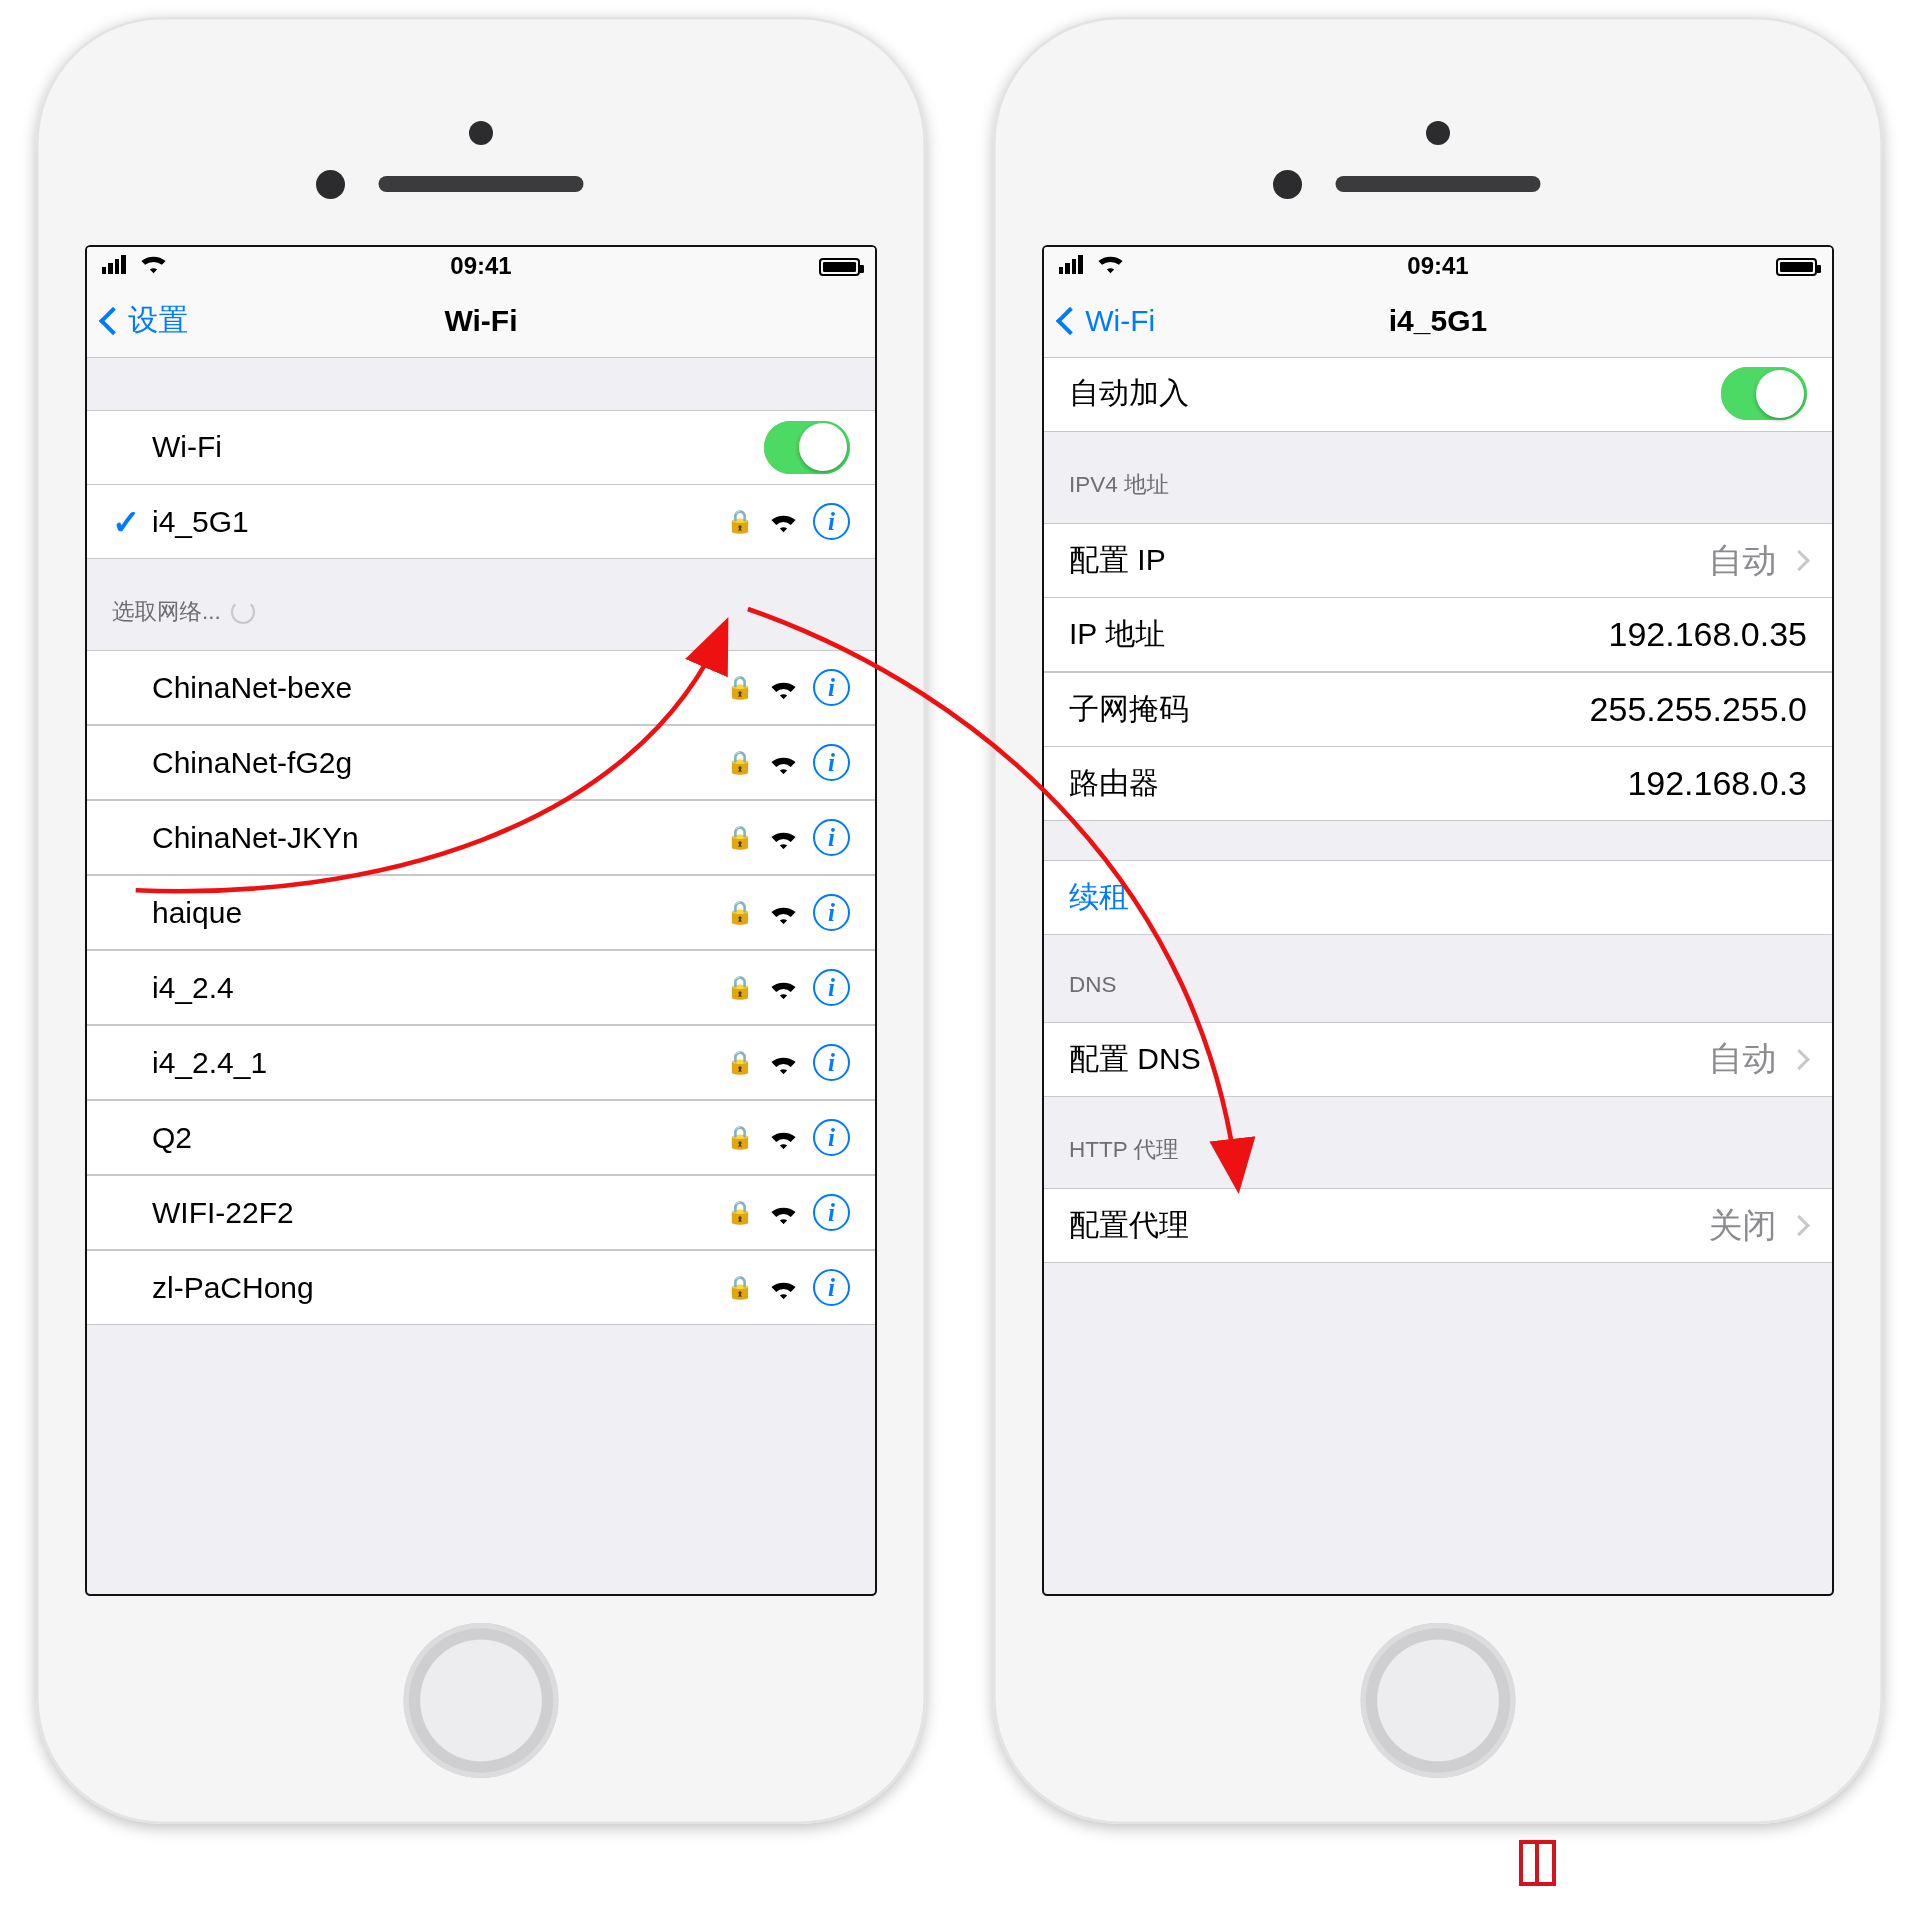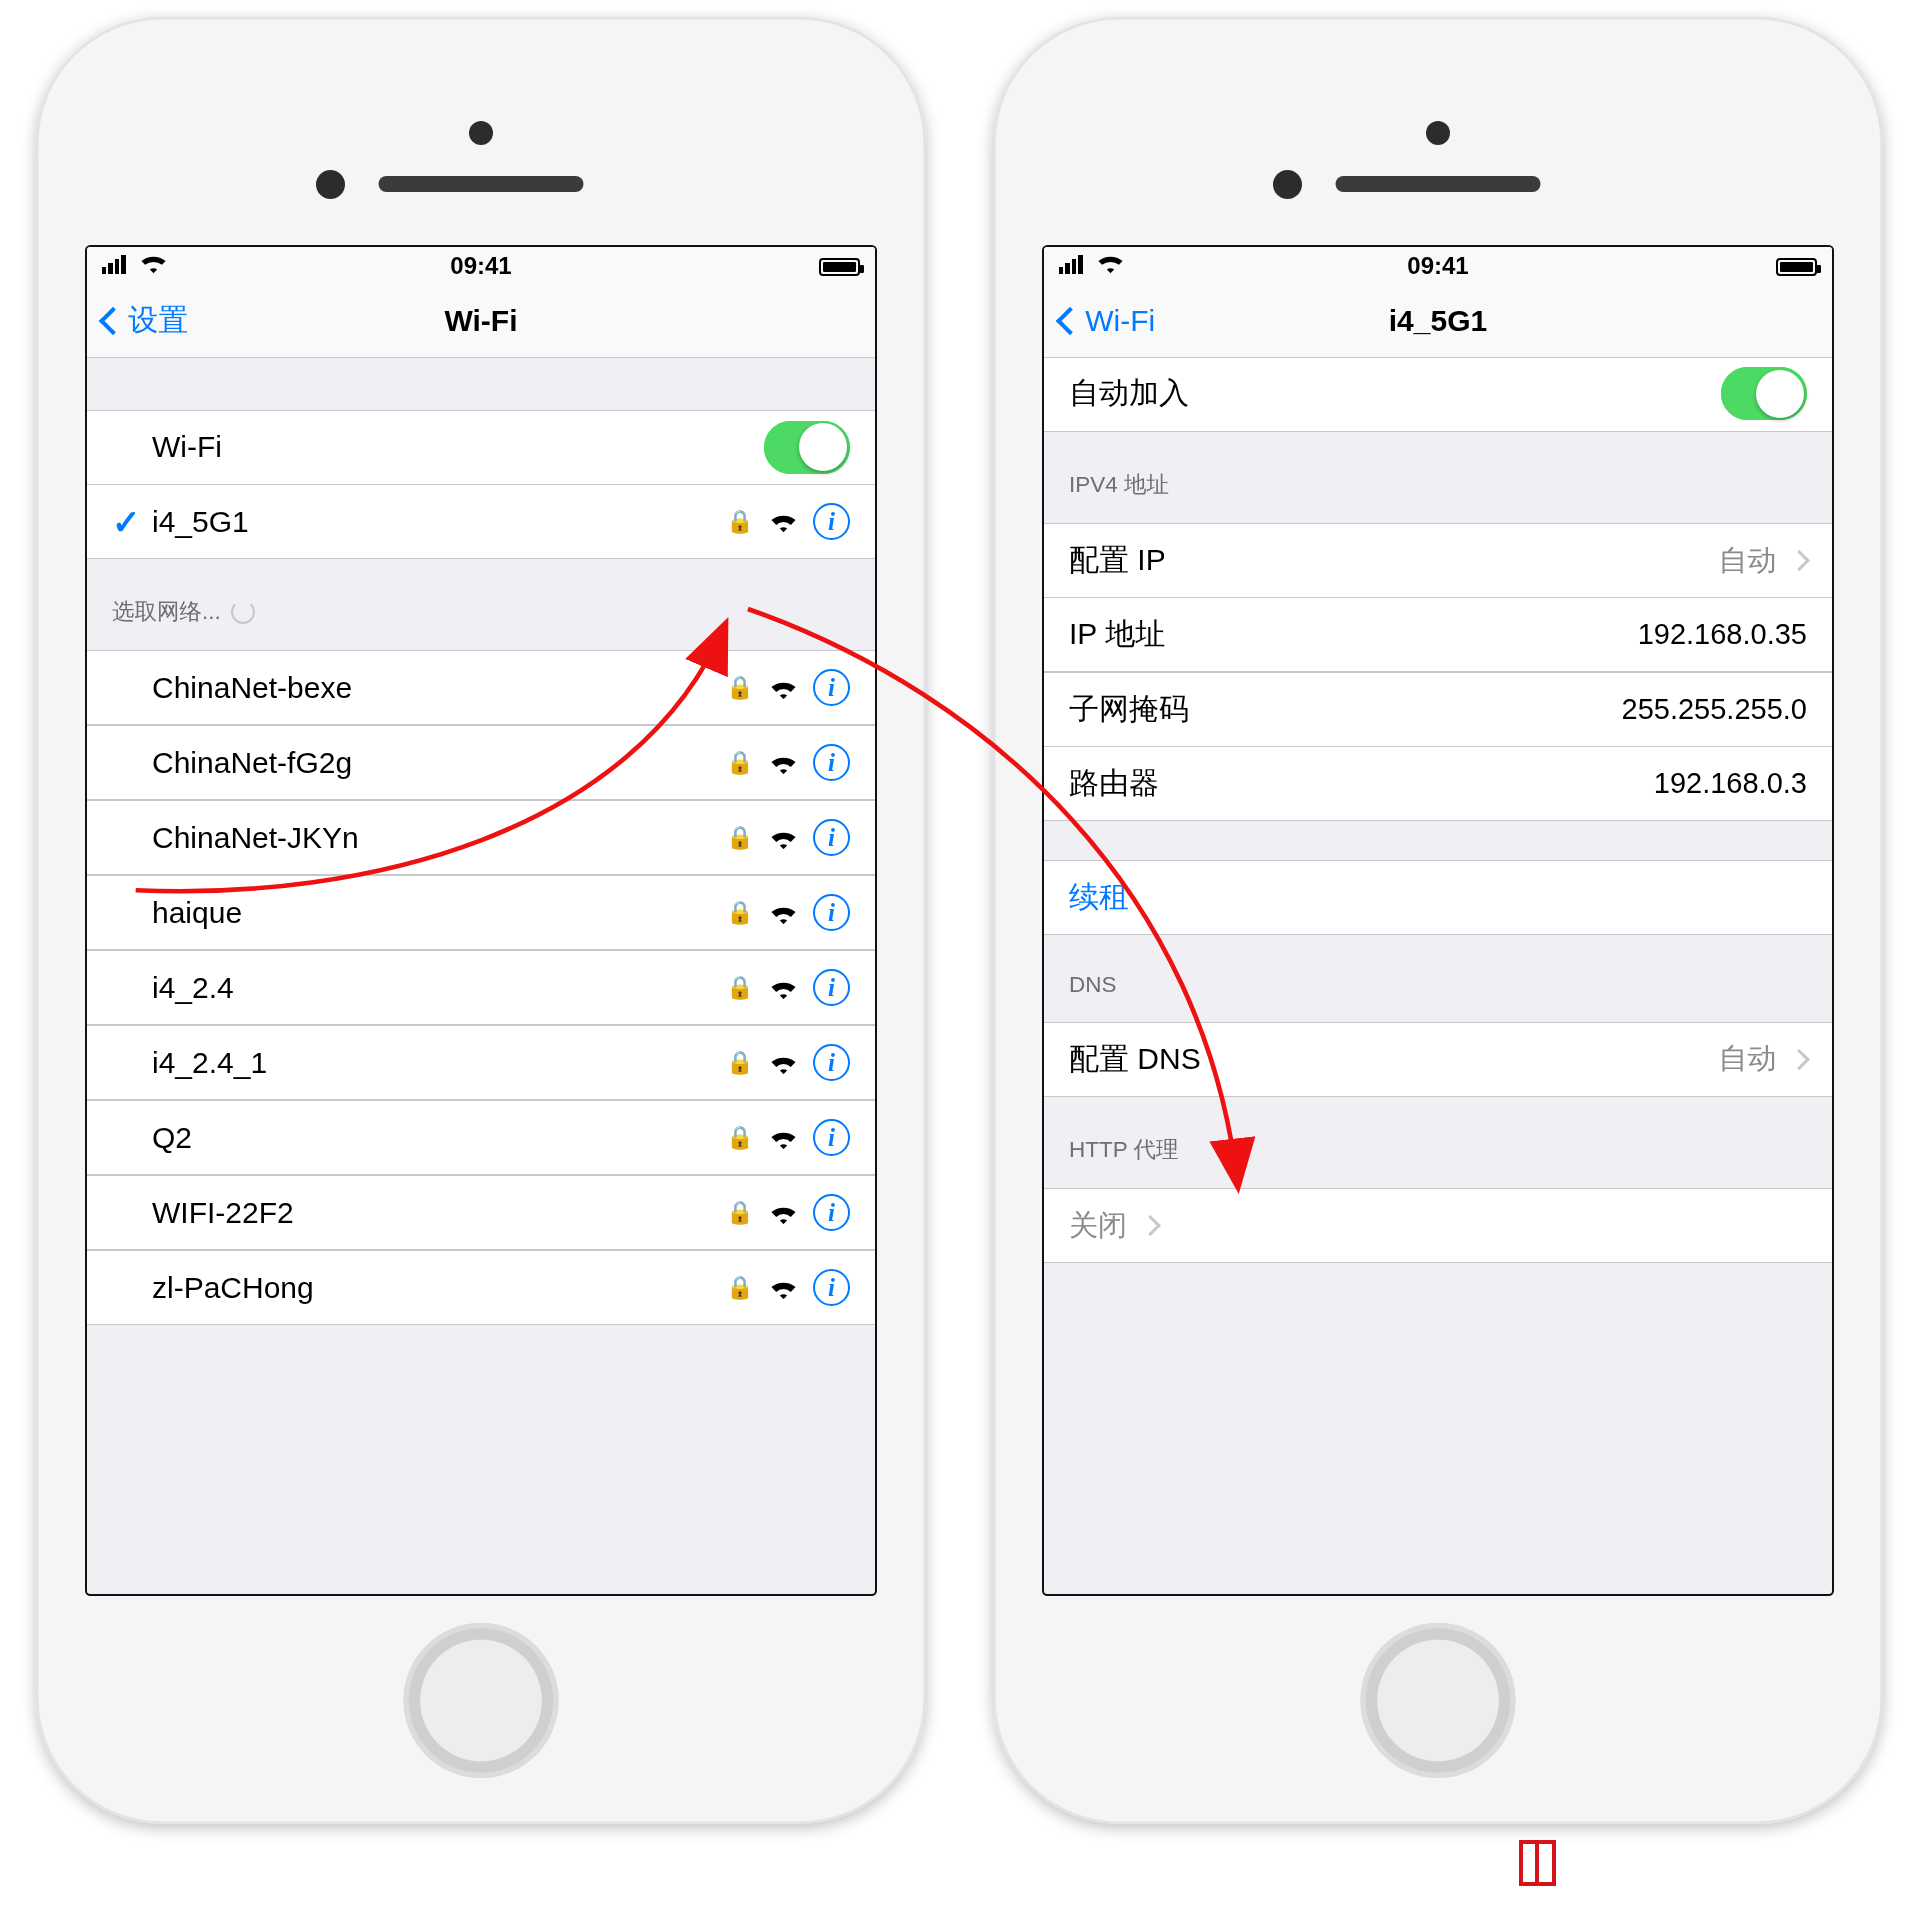--- a/index.html
+++ b/index.html
@@ -34,21 +34,21 @@
   .navbar .title { position:absolute; left:0; right:0; text-align:center; font-weight:600; font-size:30px; }
   .navbar .back { display:flex; align-items:center; color:#007aff; font-size:30px; padding-left:6.6px; z-index:2; }
   .chev-left { width:20px; height:20px; border-left:4px solid #007aff; border-bottom:4px solid #007aff; transform:rotate(45deg); margin:0 5.3px 0 9.3px; }
 
   
   .group-gap { height:53px; }
   .group-header { color:#6d6d72; font-size:22.5px; padding:37px 25px 24px 25px; display:flex; align-items:center; }
   .cell { background:#fff; border-top:0.7px solid #c8c7cc; border-bottom:0.7px solid #c8c7cc; min-height:75px; display:flex; align-items:center; padding:0 25px; margin-top:-0.7px; }
   .cell + .cell { border-top:0.7px solid #c8c7cc; }
   .cell .label { flex:1; font-size:30px; }
-  .cell .value { color:#8a8a8f; font-size:29px; }
+  .cell .value { color:#8a8a8f; font-size:34px; }
   .cell.action .label { color:#007aff; }
   .chev-right { width:14.6px; height:14.6px; border-top:3.3px solid #c7c7cc; border-right:3.3px solid #c7c7cc; transform:rotate(45deg); margin-left:16px; }
   .check { color:#007aff; font-size:34px; width:40px; text-align:left; font-weight:700; }
   .indent { width:40px; }
 
   
   .toggle { width:86px; height:53px; border-radius:26.5px; background:#4cd964; position:relative; box-shadow:inset 0 0 0 1.3px #4cd964; }
   .toggle .knob { position:absolute; right:2.6px; top:2.6px; width:48px; height:48px; border-radius:50%; background:#fff; box-shadow:0 2px 4px rgba(0,0,0,.3); }
 
   
@@ -314,20 +314,21 @@
 
       <div class="group-header">DNS</div>
       <div class="cell">
         <span class="label">配置 DNS</span>
         <span class="value">自动</span>
         <span class="chev-right"></span>
       </div>
 
       <div class="group-header">HTTP 代理</div>
       <div class="cell">
+        <span class="label">配置代理</span>
         <span class="value">关闭</span>
         <span class="chev-right"></span>
       </div>
     </div>
   </div>
 
   <svg class="overlay" width="1926" height="1907" viewBox="0 0 2910 2881">
     <defs>
       <marker id="ah" markerWidth="14" markerHeight="14" refX="10" refY="5" orient="auto">
         <path d="M0,0 L12,5 L0,10 z" fill="#e11"></path>

